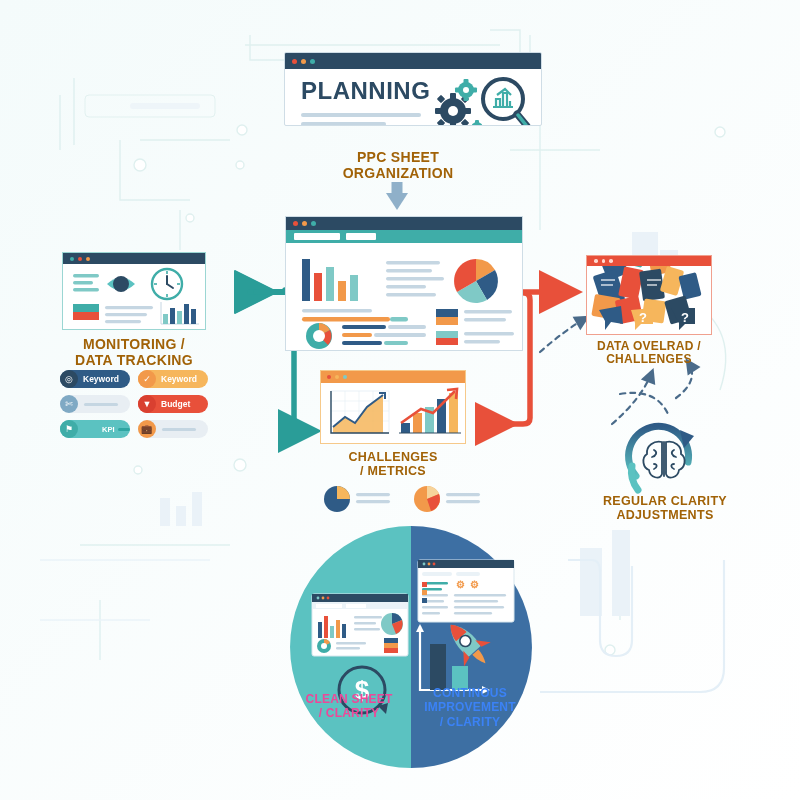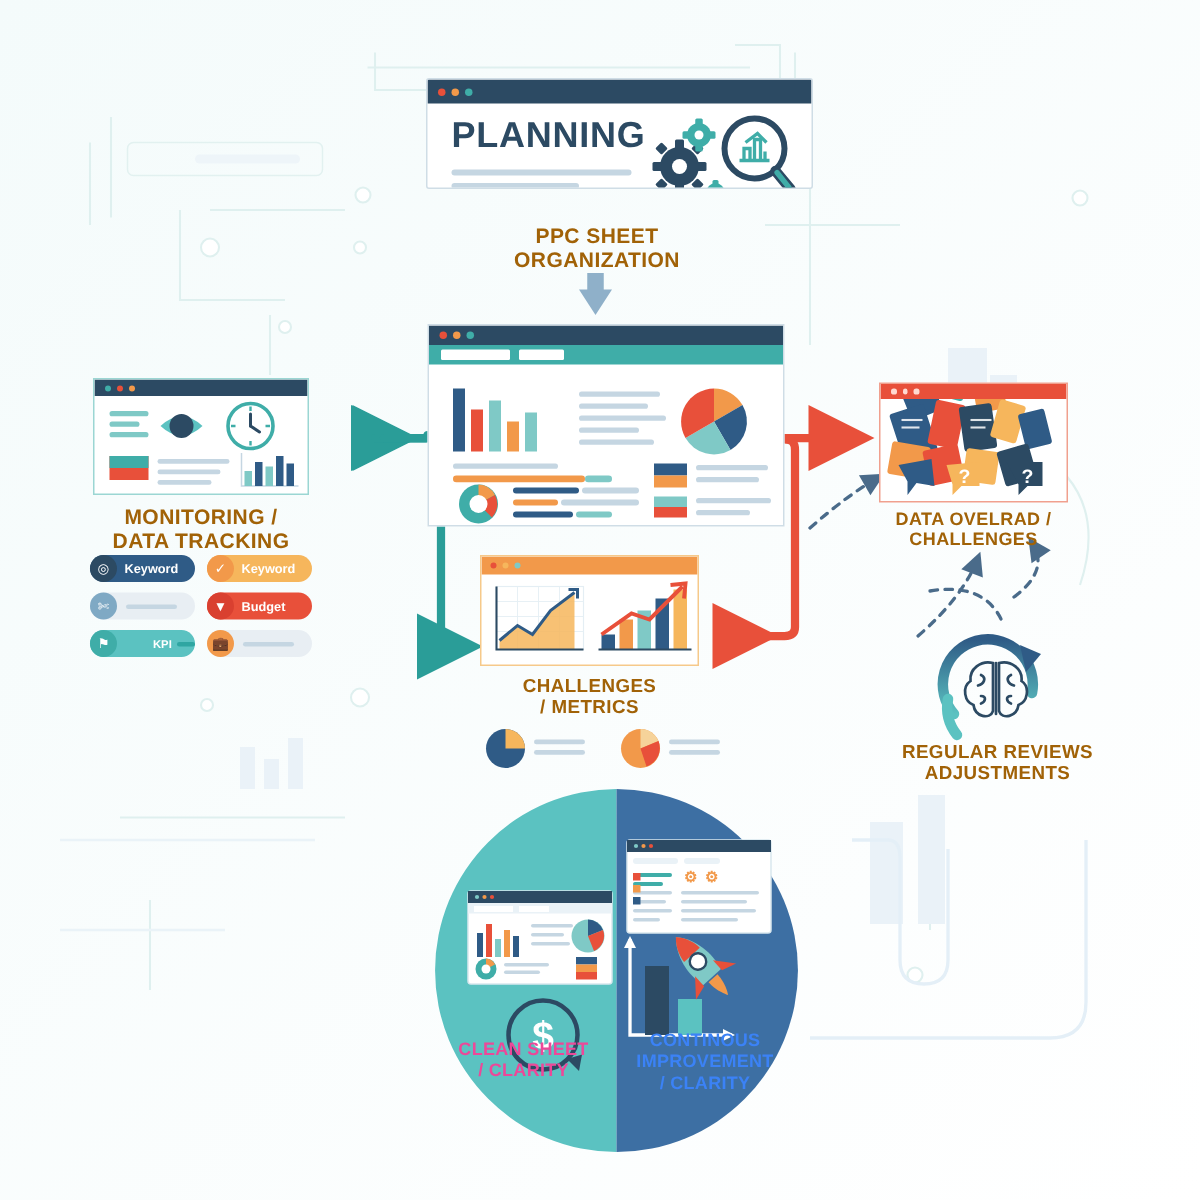--- a/index.html
+++ b/index.html
@@ -497,21 +497,21 @@
       <path d="M52 28 C60 26 68 32 67 40 C73 44 71 54 65 56 C64 64 54 66 52 60 Z"></path>
       <path d="M50 28 L50 62"></path>
       <path d="M40 36 C44 38 42 42 38 43"></path>
       <path d="M60 36 C56 38 58 42 62 43"></path>
       <path d="M40 50 C44 50 43 54 40 55"></path>
       <path d="M60 50 C56 50 57 54 60 55"></path>
     </g>
   </svg>
 
   <div class="cap" style="left:590px;top:494px;width:150px;font-size:12.5px;">
-    <div>REGULAR REVIEWS</div>
+    <div>REGULAR CLARITY</div>
     <div>ADJUSTMENTS</div>
   </div>
 
   <div class="node" style="left:290px;top:526px;width:242px;height:242px;">
     <svg width="242" height="242" viewBox="0 0 242 242">
       <path d="M121 0 A121 121 0 0 0 121 242 Z" fill="#5BC2C1"></path>
       <path d="M121 0 A121 121 0 0 1 121 242 Z" fill="#3D6FA3"></path>
 
       <g>
         <rect x="22" y="68" width="96" height="62" rx="2" fill="#ffffff" stroke="#d9e7ee" stroke-width="1"></rect>

